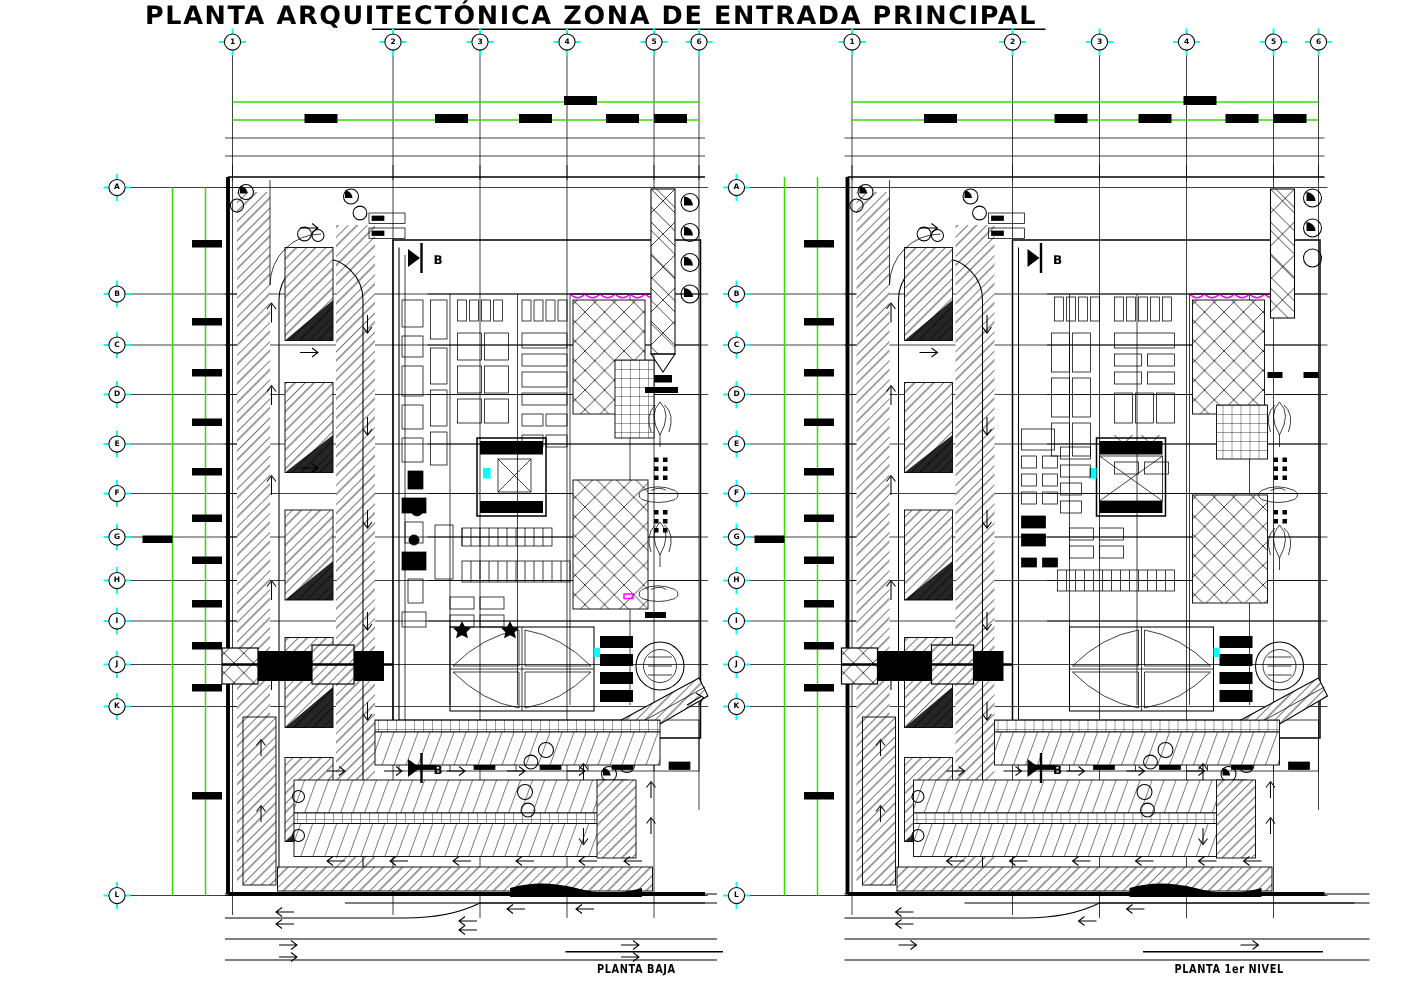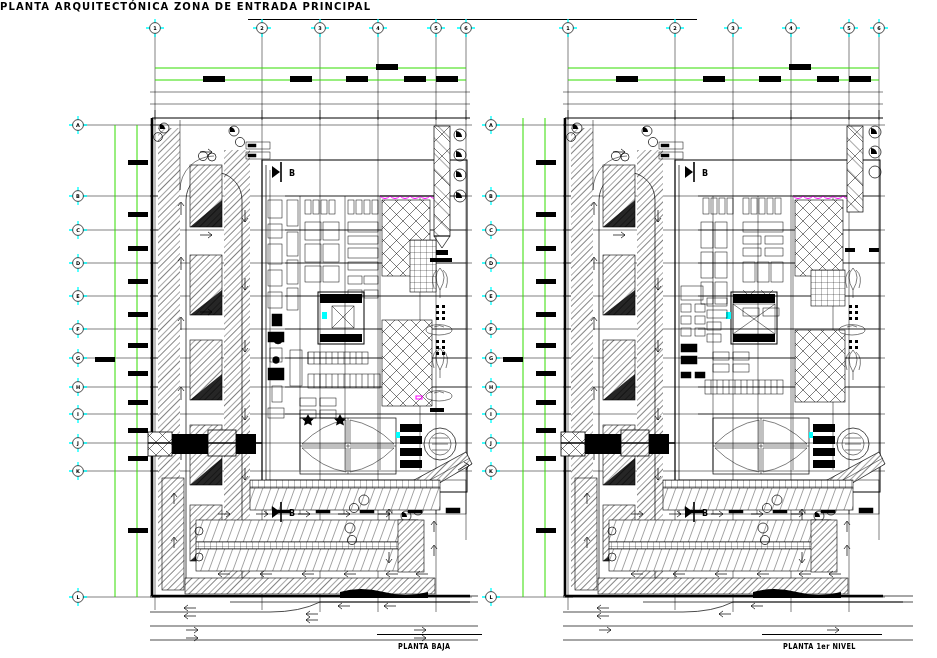--- a/index.html
+++ b/index.html
@@ -2,23 +2,23 @@
 <html><head>
 <meta charset="utf-8">
 <style>
   html,body{margin:0;padding:0;background:#ffffff;}
   body{width:937px;height:658px;overflow:hidden;
        font-family:"DejaVu Sans Mono",monospace;}
   #sheet{position:relative;width:937px;height:658px;background:#fff;}
 
   
   #title{
-    position:absolute;left:0;top:1px;width:788px;text-align:left;
+    position:absolute;left:0;top:1px;width:788px;text-align:center;
     font-family:"DejaVu Sans",sans-serif;
-    font-weight:bold;font-size:10px;letter-spacing:1.1px;color:#000;
+    font-weight:bold;font-size:17px;letter-spacing:1.1px;color:#000;
     white-space:nowrap;
   }
   #title-rule{position:absolute;left:248px;top:19px;width:449px;height:1.4px;background:#000;}
 
   
   .plan-label{
     position:absolute;font-family:"DejaVu Sans",sans-serif;font-weight:bold;
     font-size:6.5px;letter-spacing:.4px;color:#000;white-space:nowrap;
     transform:scaleY(1.25);transform-origin:left top;
   }

